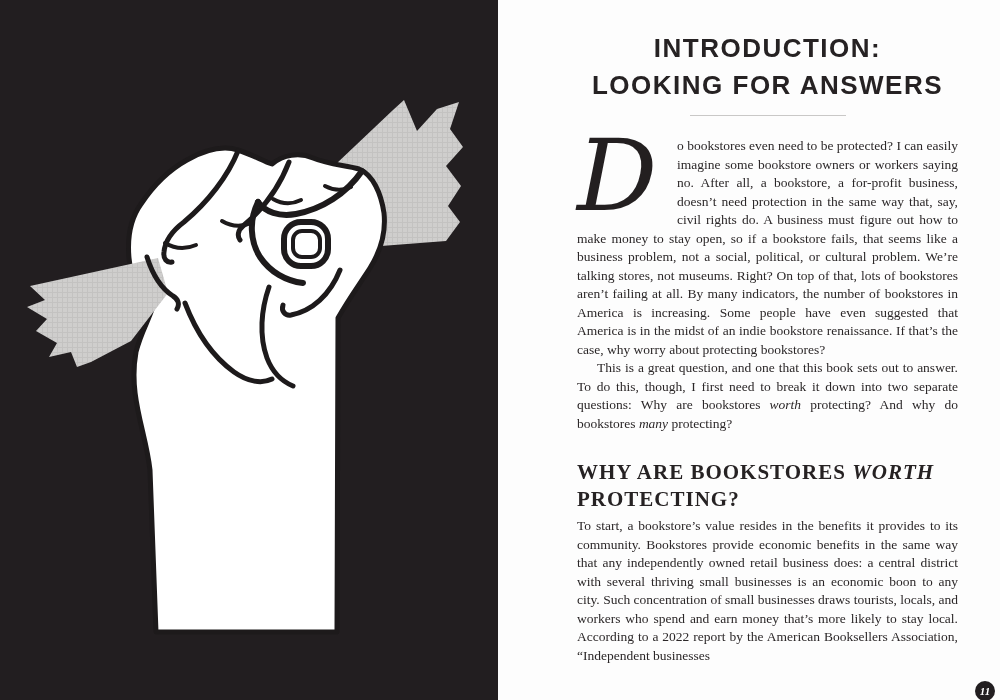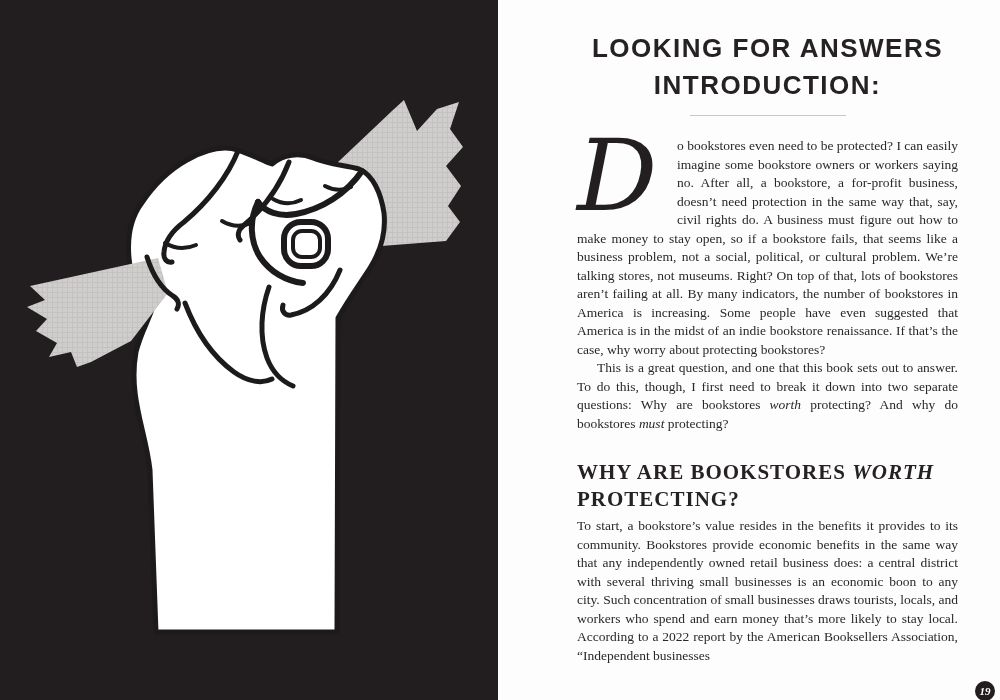--- a/index.html
+++ b/index.html
@@ -93,33 +93,33 @@
         <rect x="284" y="222" width="44" height="44" rx="17" fill="#ffffff" stroke="#1d1a1b" stroke-width="6"></rect>
         <rect x="293" y="231" width="27" height="26" rx="9" fill="none" stroke="#1d1a1b" stroke-width="4"></rect>
       </g>
     </svg>
   </div>
 
   <div class="right-page">
     <div class="content">
 
       <h1 class="title">
+        <span>INTRODUCTION:</span>
         <span>LOOKING FOR ANSWERS</span>
-        <span>INTRODUCTION:</span>
       </h1>
 
       <div class="rule"></div>
 
       <p class="body first"><span class="dropcap">D</span><span>o bookstores even need to be protected? I can easily imagine some bookstore owners or workers saying no. After all, a bookstore, a for-profit business, doesn’t need protection in the same way that, say, civil rights do. A business must figure out how to make money to stay open, so if a bookstore fails, that seems like a business problem, not a social, political, or cultural problem. We’re talking stores, not museums. Right? On top of that, lots of bookstores aren’t failing at all. By many indicators, the number of bookstores in America is increasing. Some people have even suggested that America is in the midst of an indie bookstore renaissance. If that’s the case, why worry about protecting bookstores?</span></p>
 
-      <p class="body indent"><span>This is a great question, and one that this book sets out to answer. To do this, though, I first need to break it down into two separate questions: Why are bookstores </span><i>worth</i><span> protecting? And why do bookstores </span><i>must</i><span> protecting?</span></p>
+      <p class="body indent"><span>This is a great question, and one that this book sets out to answer. To do this, though, I first need to break it down into two separate questions: Why are bookstores </span><i>worth</i><span> protecting? And why do bookstores </span><i>many</i><span> protecting?</span></p>
 
       <h2 class="section"><span>WHY ARE BOOKSTORES </span><i>WORTH</i><br><span>PROTECTING?</span></h2>
 
       <p class="body">To start, a bookstore’s value resides in the benefits it provides to its community. Bookstores provide economic benefits in the same way that any independently owned retail business does: a central district with several thriving small businesses is an economic boon to any city. Such concentration of small businesses draws tourists, locals, and workers who spend and earn money that’s more likely to stay local. According to a 2022 report by the American Booksellers Association, “Independent businesses</p>
     </div>
 
     <div class="pagenum">
-      <span>19</span>
+      <span>11</span>
     </div>
   </div>
 
 </div>
 
 </body></html>

